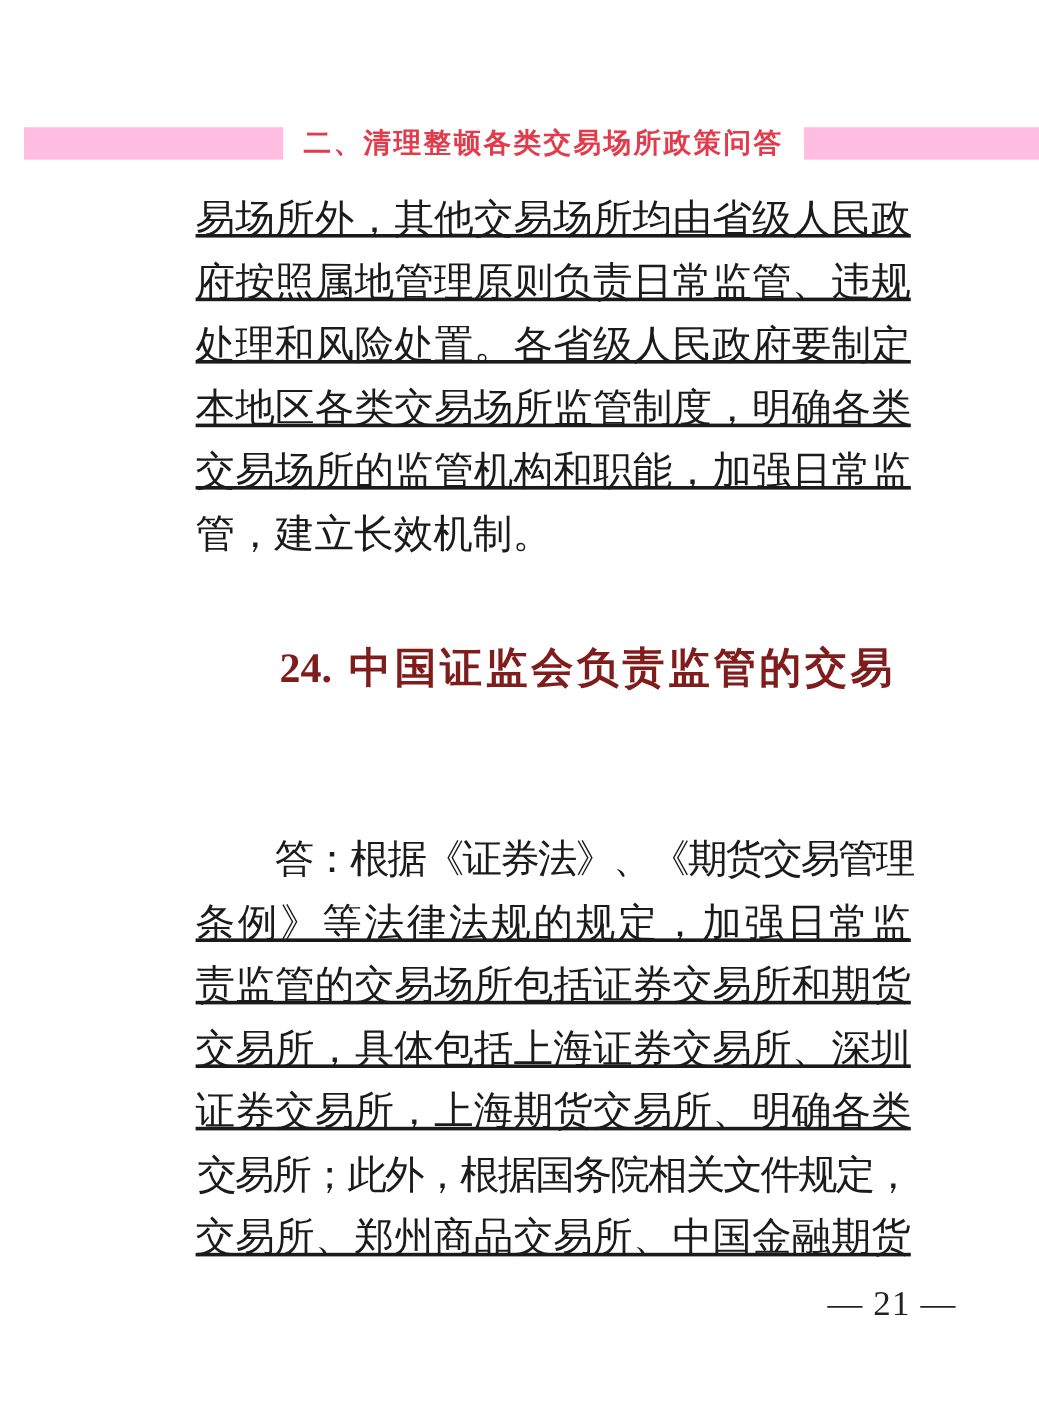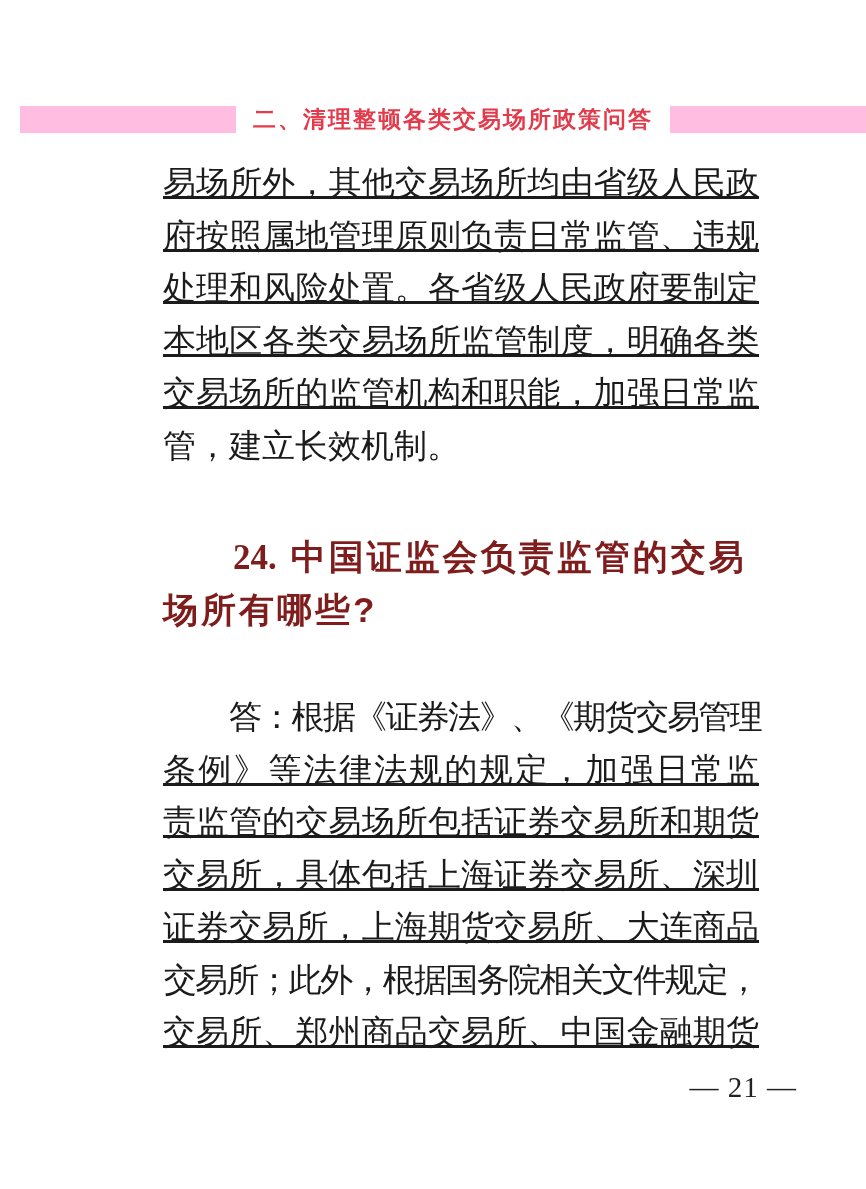--- a/index.html
+++ b/index.html
@@ -45,21 +45,21 @@
     font-size: 33px;
   }
   .line {
     height: 52.5px;
     line-height: 52.5px;
     white-space: nowrap;
   }
   .j    { text-align: justify; text-align-last: justify; text-decoration: underline; }
   .last { text-align: left; }
   .indent { text-indent: 2em; }
-  .tight  { letter-spacing: -1.7px; text-align: center; }
+  .tight  { letter-spacing: -1.7px; text-align: right; }
 
   #para-continuation { top: 157px; }
   #answer-para       { top: 691px; }
 
   
   #question-heading {
     top: 531px;
     font-family: "Liberation Sans", "DejaVu Sans", sans-serif;
     font-weight: bold;
     font-size: 35px;
@@ -99,28 +99,27 @@
     <div class="line j">处理和风险处置。各省级人民政府要制定</div>
     <div class="line j">本地区各类交易场所监管制度，明确各类</div>
     <div class="line j">交易场所的监管机构和职能，加强日常监</div>
     <div class="line last">管，建立长效机制。</div>
   </div>
 
   <div class="textblock" id="question-heading">
     <div class="line indent">
       <span class="h-num">24.</span><span>中国证监会负责监管的交易</span>
     </div>
-    <div class="line last">场所有哪些?</div>
   </div>
 
   <div class="textblock" id="answer-para">
     <div class="line indent tight">答：根据《证券法》、《期货交易管理</div>
     <div class="line j">条例》等法律法规的规定，加强日常监</div>
     <div class="line j">责监管的交易场所包括证券交易所和期货</div>
     <div class="line j">交易所，具体包括上海证券交易所、深圳</div>
-    <div class="line j">证券交易所，上海期货交易所、大连商品</div>
+    <div class="line j">证券交易所，上海期货交易所、明确各类</div>
     <div class="line tight">交易所；此外，根据国务院相关文件规定，</div>
     <div class="line j">交易所、郑州商品交易所、中国金融期货</div>
   </div>
 
   <div class="page-number">— 21 —</div>
 
 </div>
 
 </body></html>

